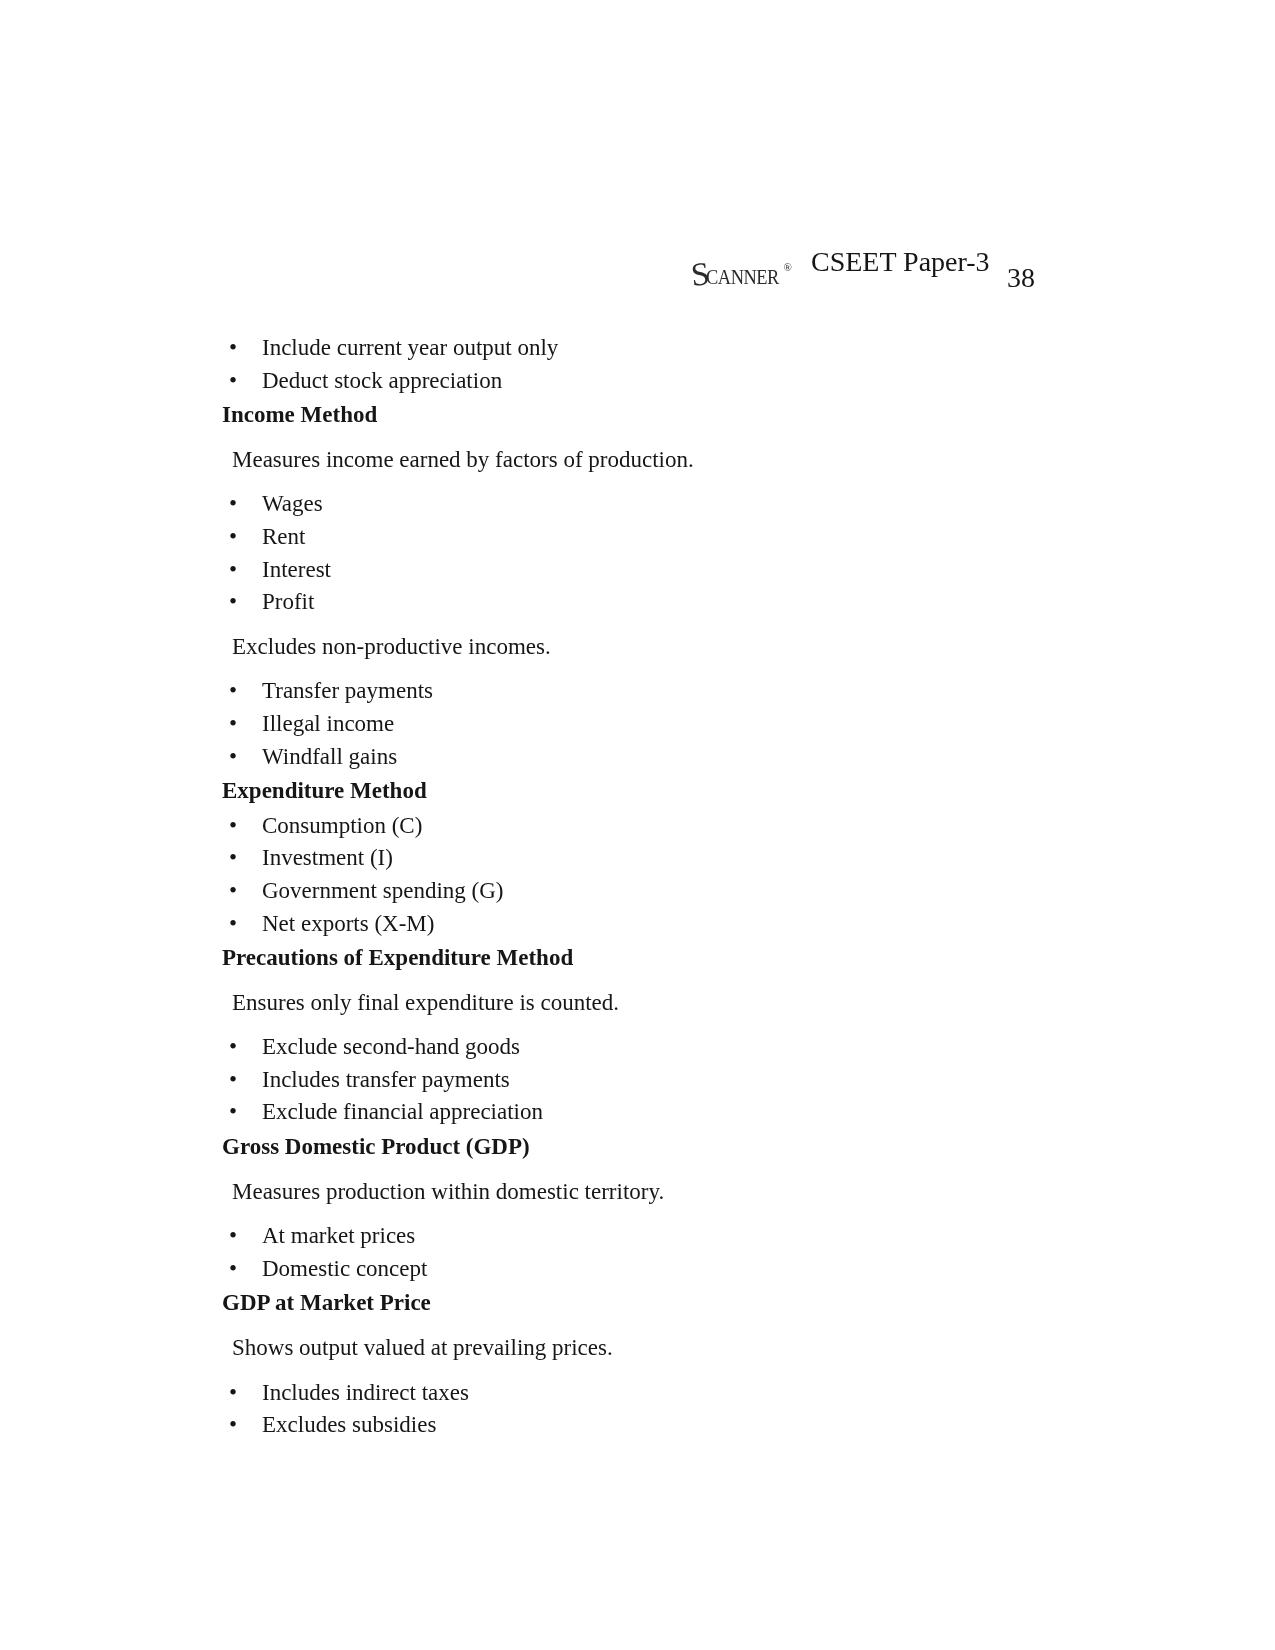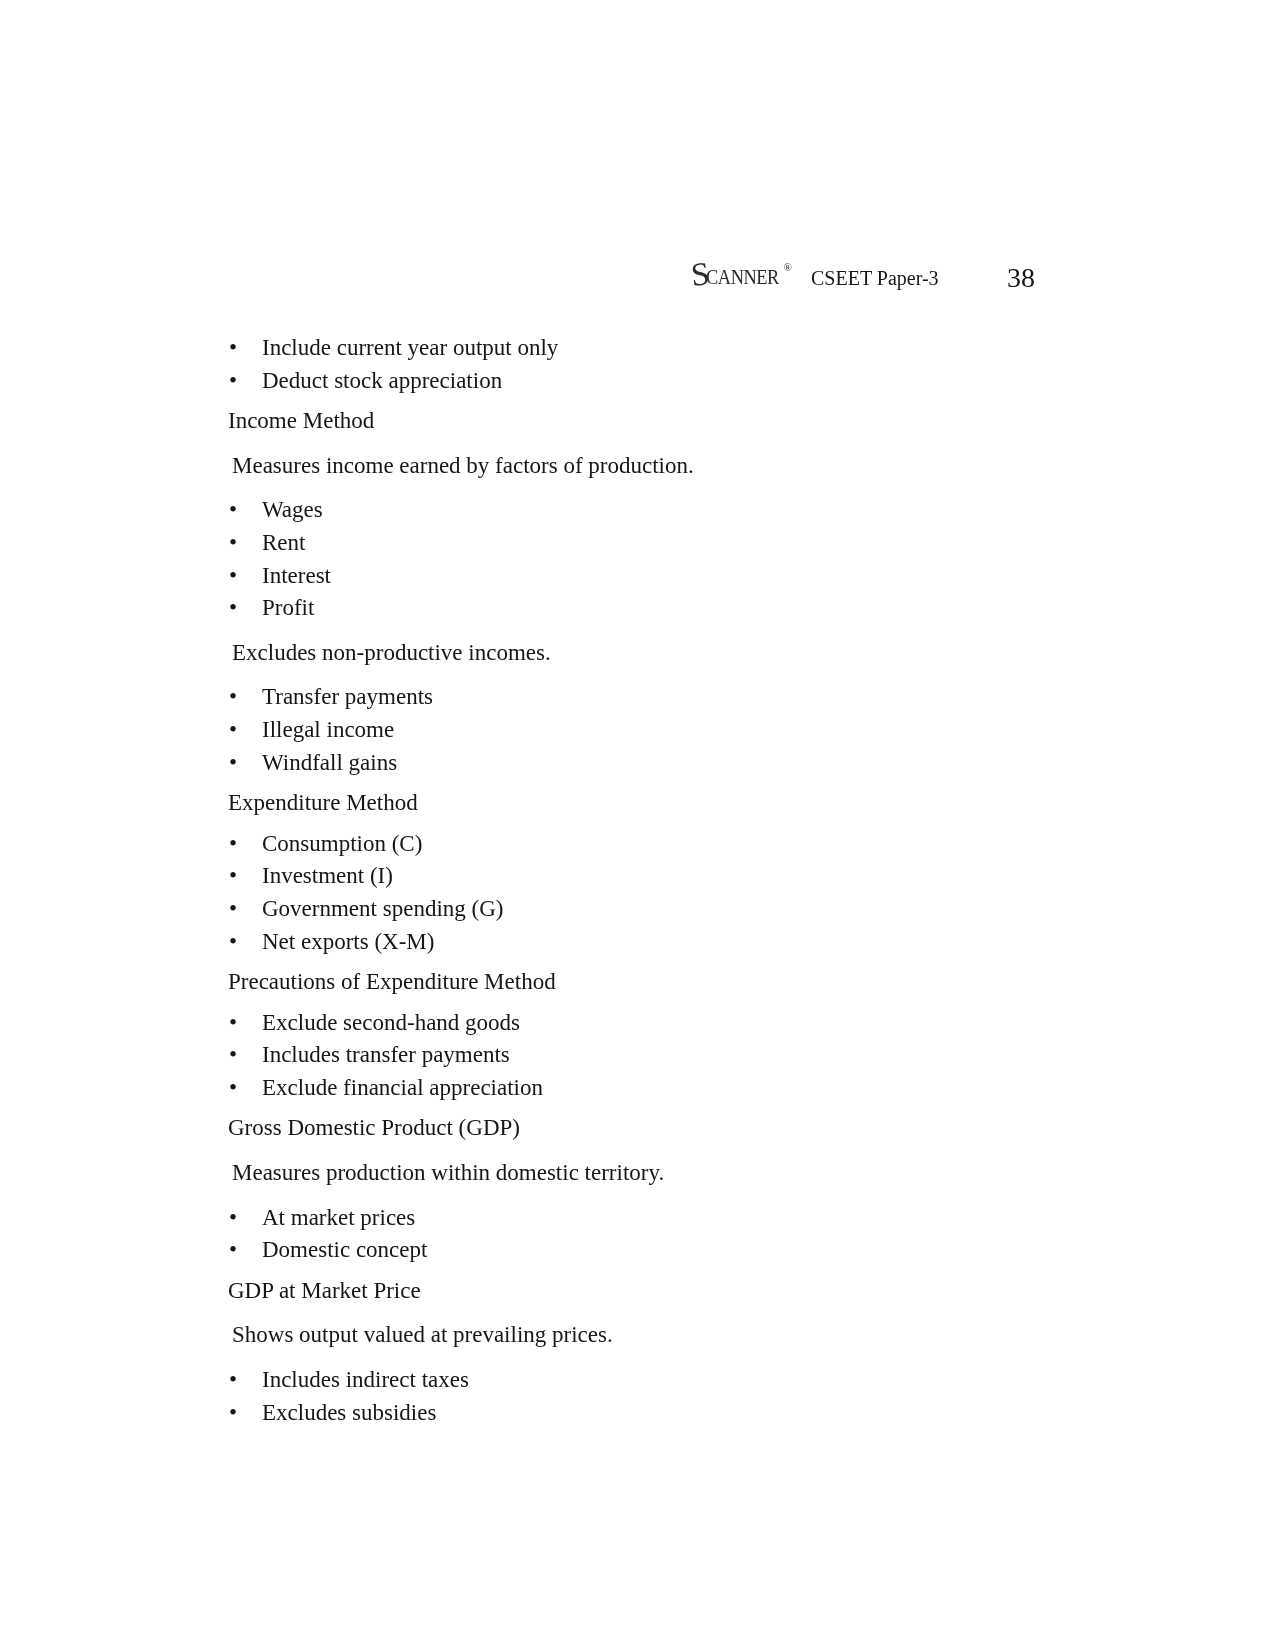--- a/index.html
+++ b/index.html
@@ -47,22 +47,22 @@
     margin-left: -3px;
   }
   .logo-mark {
     font-size: 11px;
     vertical-align: 13px;
     margin-left: -2px;
   }
   .header-title {
     position: absolute;
     left: 811px;
-    top: 266px;
-    font-size: 20px;
+    top: 250px;
+    font-size: 28px;
     line-height: 24px;
     white-space: nowrap;
   }
   .page-number {
     position: absolute;
     left: 1007px;
     top: 266px;
     font-size: 28px;
     line-height: 24px;
   }
@@ -70,24 +70,24 @@
   
   .content {
     position: absolute;
     left: 220px;
     top: 332px;
     width: 860px;
     font-size: 23px;
     line-height: 32.6px;
   }
   .content h2.heading {
-    margin: 8px;
+    margin: 2px;
     font-size: 23px;
     line-height: 32.6px;
-    font-weight: normal;
+    font-weight: bold;
   }
   .content p.paragraph {
     margin: 12px;
   }
   ul.bullets {
     list-style: none;
     margin: 0;
     padding: 0;
   }
   li.bullet-item {
@@ -131,20 +131,21 @@
         <li class="bullet-item"><span class="bullet">•</span><span class="bullet-text">Windfall gains</span></li>
       </ul>
       <h2 class="heading">Expenditure Method</h2>
       <ul class="bullets">
         <li class="bullet-item"><span class="bullet">•</span><span class="bullet-text">Consumption (C)</span></li>
         <li class="bullet-item"><span class="bullet">•</span><span class="bullet-text">Investment (I)</span></li>
         <li class="bullet-item"><span class="bullet">•</span><span class="bullet-text">Government spending (G)</span></li>
         <li class="bullet-item"><span class="bullet">•</span><span class="bullet-text">Net exports (X-M)</span></li>
       </ul>
       <h2 class="heading">Precautions of Expenditure Method</h2>
+      <p class="paragraph">Ensures only final expenditure is counted.</p>
       <ul class="bullets">
         <li class="bullet-item"><span class="bullet">•</span><span class="bullet-text">Exclude second-hand goods</span></li>
         <li class="bullet-item"><span class="bullet">•</span><span class="bullet-text">Includes transfer payments</span></li>
         <li class="bullet-item"><span class="bullet">•</span><span class="bullet-text">Exclude financial appreciation</span></li>
       </ul>
       <h2 class="heading">Gross Domestic Product (GDP)</h2>
       <p class="paragraph">Measures production within domestic territory.</p>
       <ul class="bullets">
         <li class="bullet-item"><span class="bullet">•</span><span class="bullet-text">At market prices</span></li>
         <li class="bullet-item"><span class="bullet">•</span><span class="bullet-text">Domestic concept</span></li>

